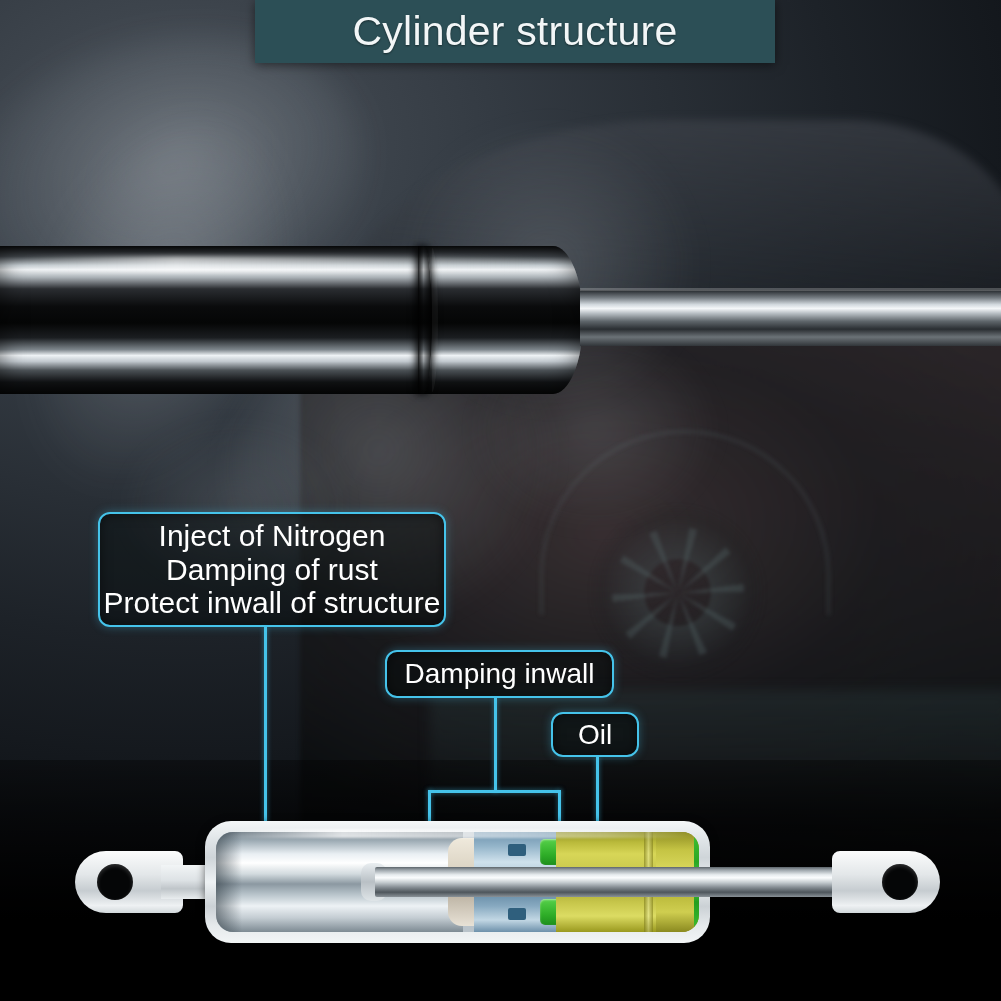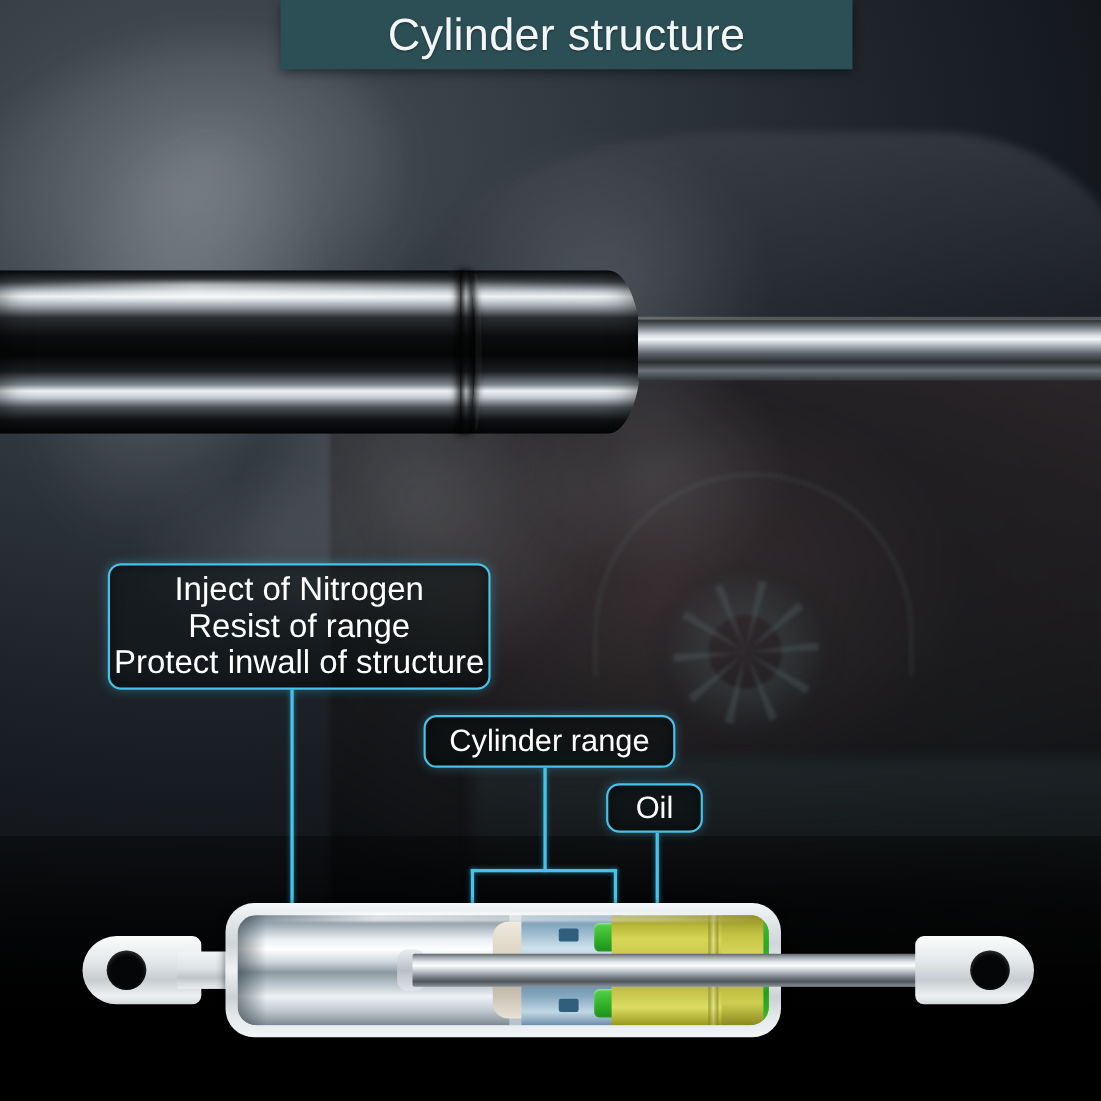--- a/index.html
+++ b/index.html
@@ -321,28 +321,28 @@
   <div class="lead lead-v" id="lead-nitrogen"></div>
   <div class="lead lead-v" id="lead-damping"></div>
   <div class="lead lead-h" id="bracket-top"></div>
   <div class="lead lead-v" id="bracket-left"></div>
   <div class="lead lead-v" id="bracket-right"></div>
   <div class="lead lead-v" id="lead-oil"></div>
 
   <div class="callout" id="callout-nitrogen">
     <div class="lines">
       <div>Inject of Nitrogen</div>
-      <div>Resist of range</div>
+      <div>Damping of rust</div>
       <div>Protect inwall of structure</div>
     </div>
   </div>
 
   <div class="callout" id="callout-damping">
     <div class="lines">
-      <div>Cylinder range</div>
+      <div>Damping inwall</div>
     </div>
   </div>
 
   <div class="callout" id="callout-oil">
     <div class="lines">
       <div>Oil</div>
     </div>
   </div>
 
   <div class="cutaway">

